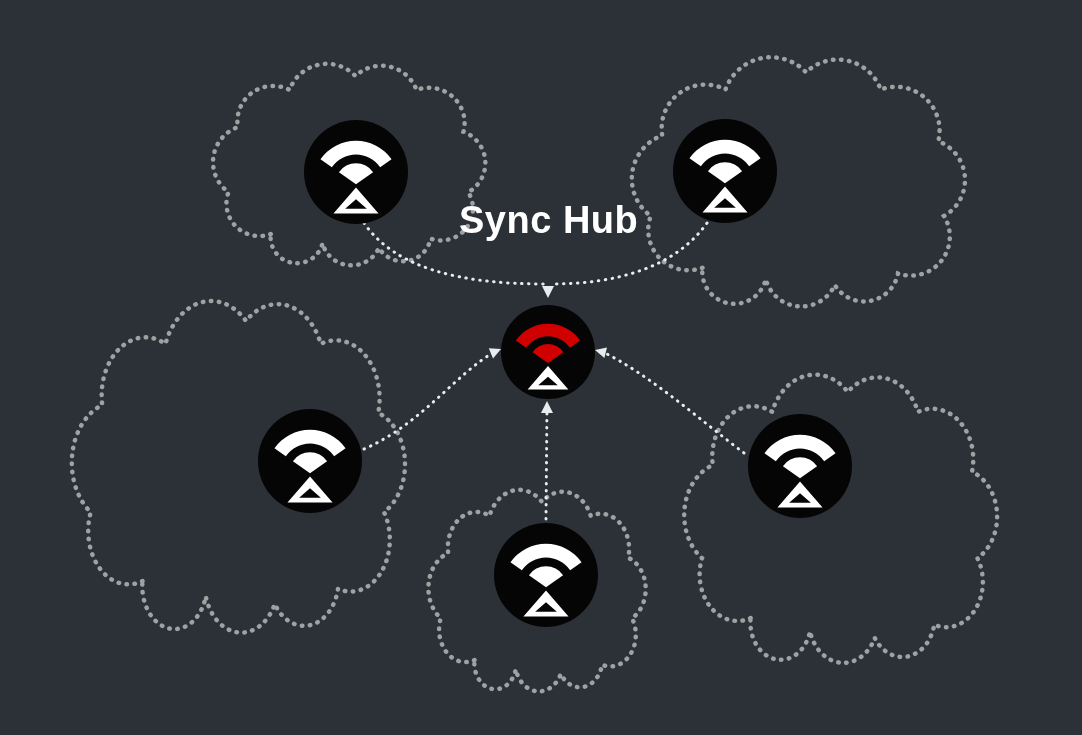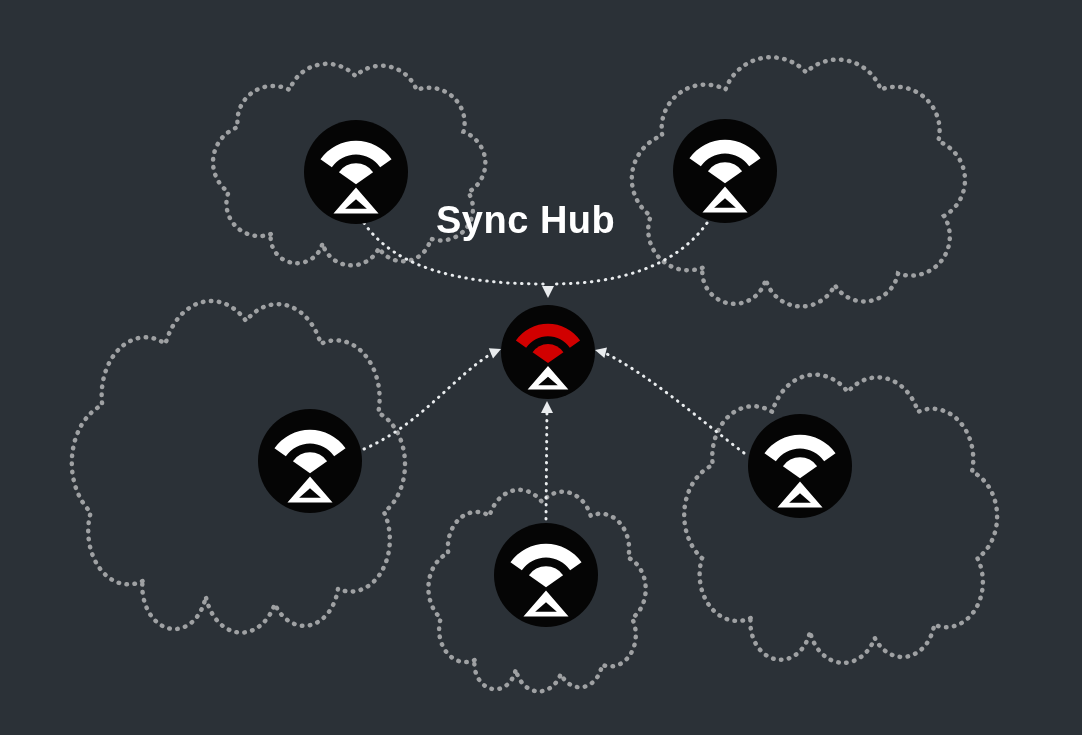--- a/index.html
+++ b/index.html
@@ -34,21 +34,21 @@
     stroke-width: 3;
     stroke-dasharray: 0.5 6.5;
     stroke-linecap: round;
   }
   .arrow-head {
     fill: #e9ecee;
     stroke: none;
   }
   .hub-label {
     position: absolute;
-    left: 436px;
+    left: 459px;
     top: 199px;
     font-size: 38px;
     font-weight: bold;
     letter-spacing: 0.5px;
     color: #ffffff;
     white-space: nowrap;
     user-select: none;
   }
 </style>
 </head>

